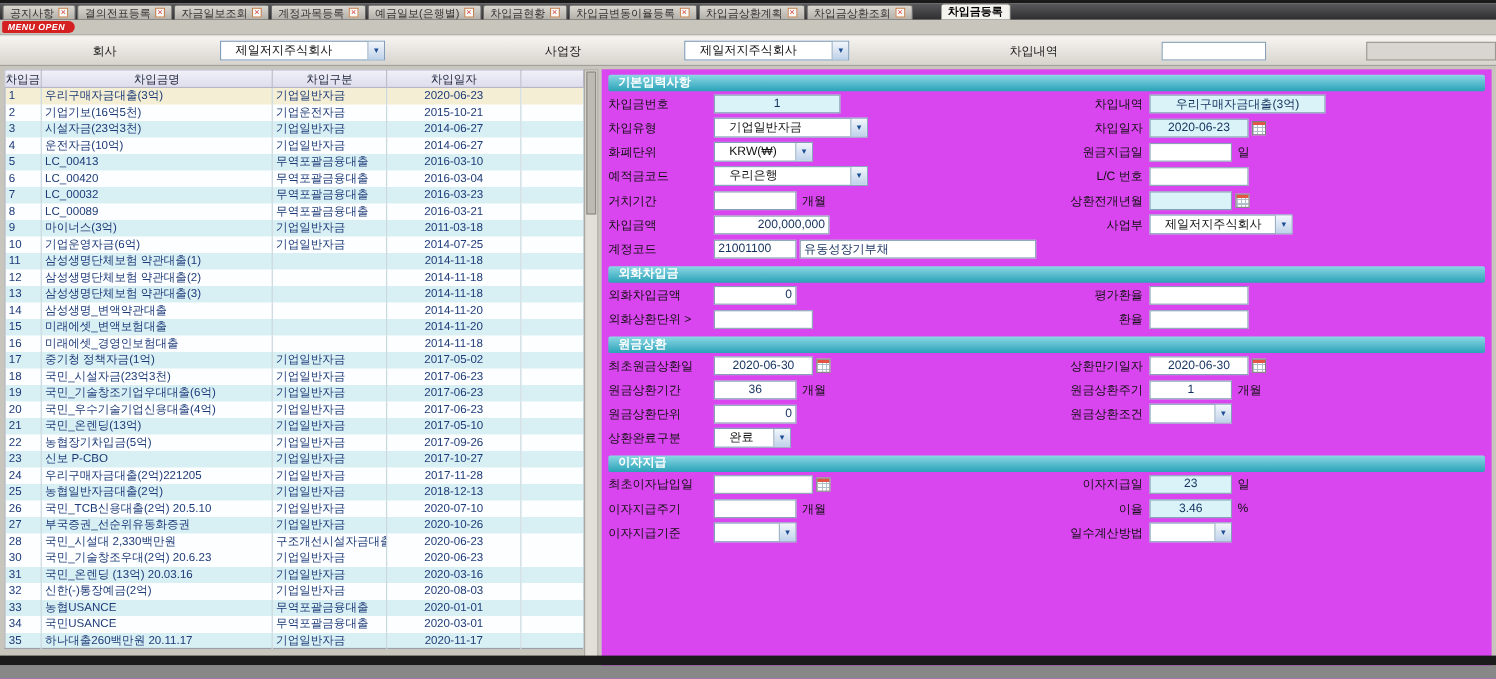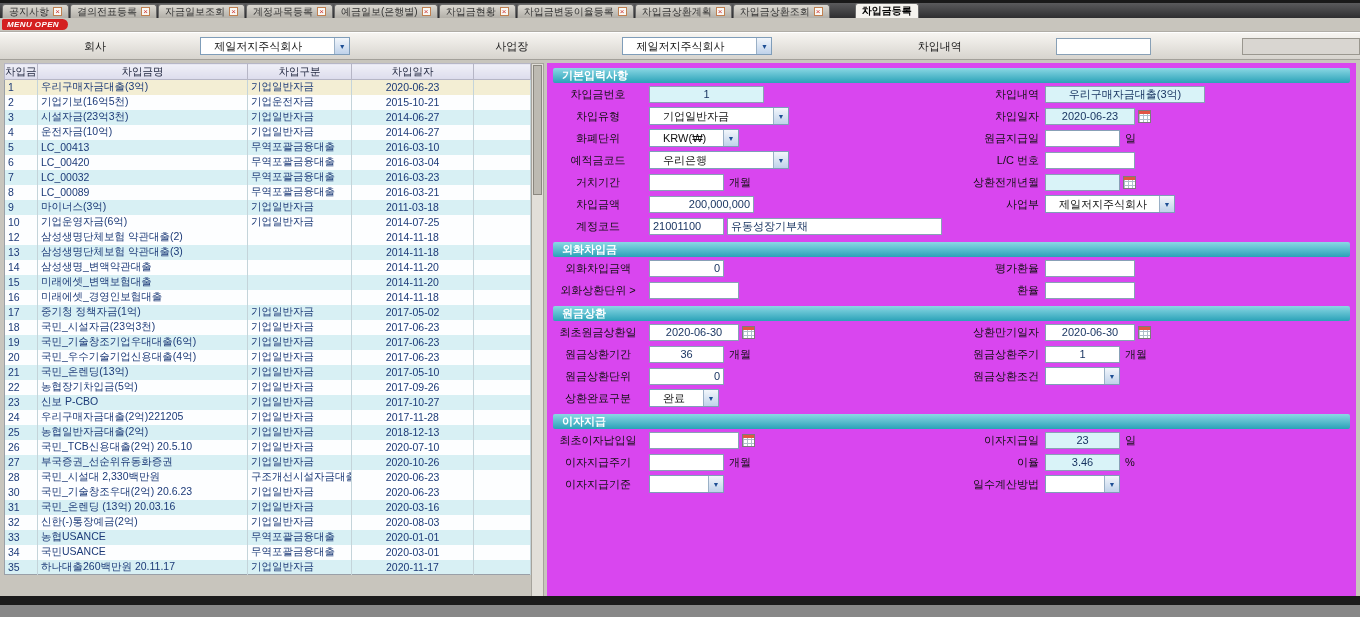--- a/index.html
+++ b/index.html
@@ -53,21 +53,21 @@
   tr.white td { background:#fdfeff; }
   tr.selected td { background:#f3eed4; }
   td.c-date { text-align:center; }
   .vscroll { width:13px; height:541px; background:#e2dfd9; border:1px solid #a6a39c; position:relative; }
   .vthumb { position:absolute; left:1px; top:1px; width:9px; height:130px; background:#bdbab2; border:1px solid #8a877f; }
 
   .panel { flex:1; margin-left:3px; padding:0 6px; background:#d946ef; }
   .sec-header { height:15px; background:linear-gradient(#8bd8e4,#2aa2b8); color:#fff; font-weight:bold;
                 font-size:11px; line-height:15px; padding:0 9px; border-radius:2px; margin-top:5px; }
   .frow { display:flex; align-items:center; height:22px; font-size:11px; color:#111; }
-  .flabel { width:96px; text-align:center; padding-right:6px; }
+  .flabel { width:96px; text-align:left; padding-right:6px; }
   .fgroup1 { width:292px; display:flex; align-items:center; gap:3px; }
   .fgroup1.wide { width:auto; }
   .flabel2 { width:104px; text-align:right; padding-right:6px; }
   .fgroup2 { flex:1; display:flex; align-items:center; gap:3px; }
   .sfx { margin-left:2px; }
   .cal { width:13px; height:13px; border:1px solid #7c7c7c; display:inline-block; background-color:#fff;
          background-image:
            linear-gradient(#e25544 0, #e25544 3px, rgba(0,0,0,0) 3px),
            repeating-linear-gradient(to right, #aebfca 0 1px, rgba(0,0,0,0) 1px 4px),
            repeating-linear-gradient(to bottom, #aebfca 0 1px, rgba(0,0,0,0) 1px 4px); }
@@ -224,20 +224,27 @@
               <td class="c-date">2011-03-18</td>
               <td></td>
             </tr>
             <tr class="white">
               <td>10</td>
               <td>기업운영자금(6억)</td>
               <td>기업일반자금</td>
               <td class="c-date">2014-07-25</td>
               <td></td>
             </tr>
+            <tr class="cyan">
+              <td>11</td>
+              <td>삼성생명단체보험 약관대출(1)</td>
+              <td></td>
+              <td class="c-date">2014-11-18</td>
+              <td></td>
+            </tr>
             <tr class="white">
               <td>12</td>
               <td>삼성생명단체보험 약관대출(2)</td>
               <td></td>
               <td class="c-date">2014-11-18</td>
               <td></td>
             </tr>
             <tr class="cyan">
               <td>13</td>
               <td>삼성생명단체보험 약관대출(3)</td>

